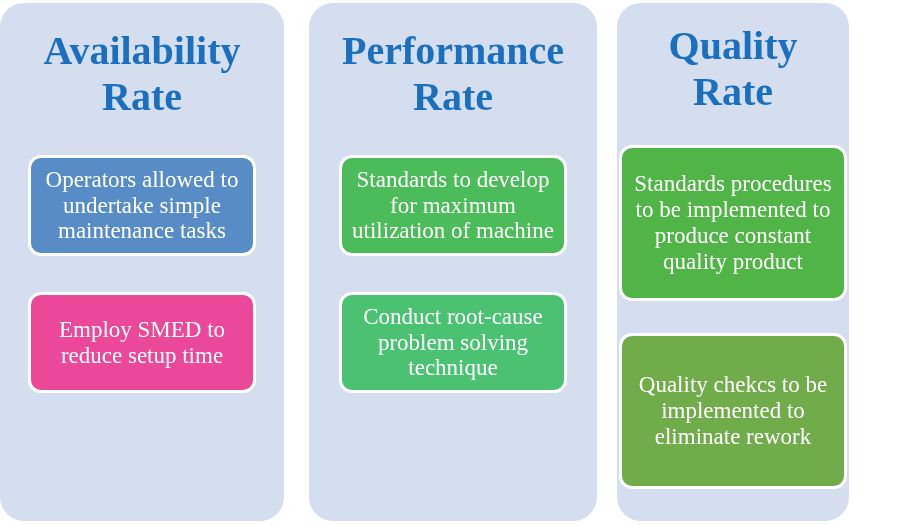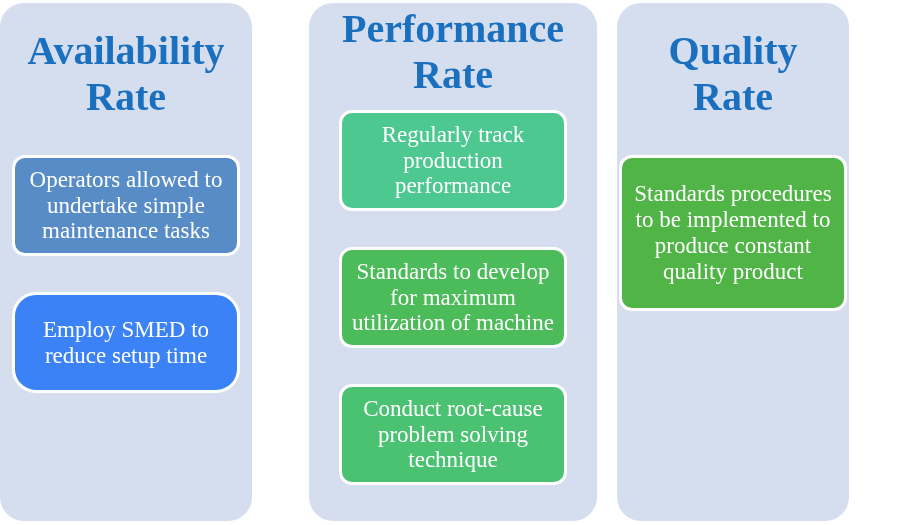--- a/index.html
+++ b/index.html
@@ -19,21 +19,21 @@
     position: absolute;
     top: 3px;
     height: 518px;
     background: #d5deef;
     border-radius: 24px;
     display: flex;
     flex-direction: column;
     align-items: center;
     box-sizing: border-box;
   }
-  .panel-1 { left: 0px;   width: 252px; }
+  .panel-1 { left: 0px;   width: 284px; }
   .panel-2 { left: 309px; width: 288px; }
   .panel-3 { left: 617px; width: 232px; }
 
   .panel-title {
     height: 152px;
     display: flex;
     align-items: center;
     justify-content: center;
     text-align: center;
     font-size: 40px;
@@ -64,28 +64,28 @@
   .box-tall { min-height: 156px; margin-bottom: 32px; }
 </style>
 </head>
 <body>
 
 <div class="canvas">
 
   <div class="panel panel-1">
     <div class="panel-title">Availability Rate</div>
     <div class="box box-std" style="background: rgb(88, 140, 198);">Operators allowed to undertake simple maintenance tasks</div>
-    <div class="box box-std" style="background: #3b82f6; border-radius: 24px;">Employ SMED to reduce setup time</div>
+    <div class="box box-std" style="background: #ec4899;">Employ SMED to reduce setup time</div>
   </div>
 
   <div class="panel panel-2">
     <div class="panel-title">Performance Rate</div>
-    <div class="box box-std" style="background: rgb(77, 200, 144);">Regularly track production performance</div>
     <div class="box box-std" style="background: rgb(76, 188, 91);">Standards to develop for maximum utilization  of machine</div>
     <div class="box box-std" style="background: rgb(75, 193, 114);">Conduct root-cause problem solving technique</div>
   </div>
 
   <div class="panel panel-3">
     <div class="panel-title">Quality Rate</div>
     <div class="box box-tall" style="background: rgb(80, 180, 70);">Standards procedures to be implemented to produce constant quality product</div>
+    <div class="box box-tall" style="background: rgb(112, 172, 73);">Quality chekcs to be implemented to eliminate rework</div>
   </div>
 
 </div>
 
 </body></html>

